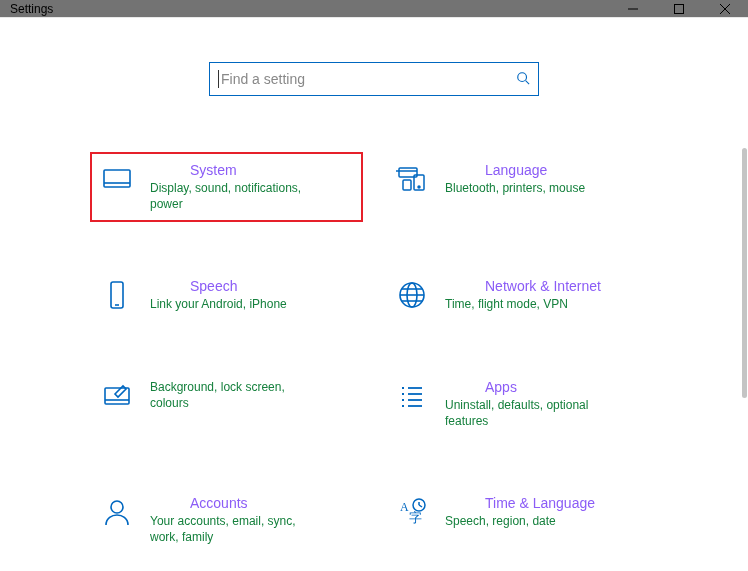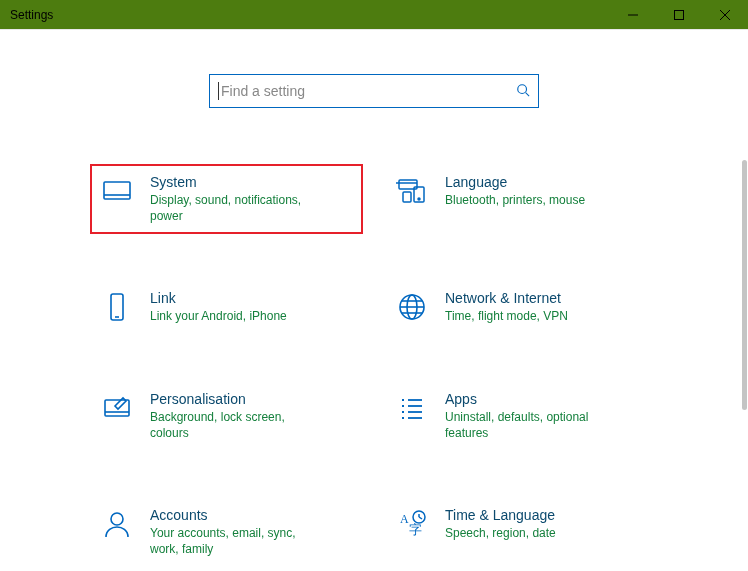--- a/index.html
+++ b/index.html
@@ -5,22 +5,22 @@
   * { box-sizing: border-box; margin: 0; padding: 0; }
   body {
     font-family: "Segoe UI", Arial, sans-serif;
     background: #fff;
     width: 748px;
     height: 571px;
     overflow: hidden;
     position: relative;
   }
   .titlebar {
-    height: 30px;
-    background: #4d7c0f;
+    height: 18px;
+    background: #737373;
     display: flex;
     align-items: center;
     padding-left: 10px;
     border-bottom: 1px solid #e8e8e8;
   }
   .titlebar .title { font-size: 12px; color: #000; }
   .win-controls {
     margin-left: auto;
     display: flex;
     height: 100%;
@@ -90,21 +90,21 @@
     width: 34px;
     height: 34px;
     flex-shrink: 0;
     color: #0067c0;
     display: flex;
     align-items: center;
     justify-content: center;
   }
   .ticon svg { width: 32px; height: 32px; }
   .ttext { flex: 1; }
-  .ttitle { font-size: 14px; color: #0c4a6e; margin-bottom: 2px; }
+  .ttitle { font-size: 14px; color: #8b5cf6; margin-bottom: 2px; margin-left: 40px; }
   .tdesc  { font-size: 12px; color: #15803d; line-height: 1.35; max-width: 170px; }
   .scrollbar {
     position: absolute;
     right: 1px; top: 130px;
     width: 5px; height: 250px;
     background: #c4c4c4;
     border-radius: 3px;
   }
 </style>
 </head>
@@ -179,21 +179,21 @@
     </div>
 
     <div class="tile">
       <div class="ticon">
         <svg viewBox="0 0 32 32" fill="none" stroke="#0067c0" stroke-width="1.6">
             <rect x="10" y="3" width="12" height="26" rx="2"></rect>
             <line x1="14" y1="26" x2="18" y2="26"></line>
           </svg>
       </div>
       <div class="ttext">
-        <div class="ttitle">Link</div>
+        <div class="ttitle">Speech</div>
         <div class="tdesc">Link your Android, iPhone</div>
       </div>
     </div>
 
     <div class="tile">
       <div class="ticon">
         <svg viewBox="0 0 32 32" fill="none" stroke="#0067c0" stroke-width="1.6">
             <circle cx="16" cy="16" r="12"></circle>
             <ellipse cx="16" cy="16" rx="5" ry="12"></ellipse>
             <line x1="4" y1="16" x2="28" y2="16"></line>
@@ -209,21 +209,20 @@
 
     <div class="tile">
       <div class="ticon">
         <svg viewBox="0 0 32 32" fill="none" stroke="#0067c0" stroke-width="1.6">
             <rect x="4" y="8" width="24" height="16" rx="1"></rect>
             <line x1="4" y1="20" x2="28" y2="20"></line>
             <path d="M14 14 L22 6 L25 9 L17 17 Z"></path>
           </svg>
       </div>
       <div class="ttext">
-        <div class="ttitle">Personalisation</div>
         <div class="tdesc">Background, lock screen, colours</div>
       </div>
     </div>
 
     <div class="tile">
       <div class="ticon">
         <svg viewBox="0 0 32 32" fill="none" stroke="#0067c0" stroke-width="1.8">
             <line x1="6" y1="8" x2="8" y2="8"></line>
             <line x1="12" y1="8" x2="26" y2="8"></line>
             <line x1="6" y1="14" x2="8" y2="14"></line>

